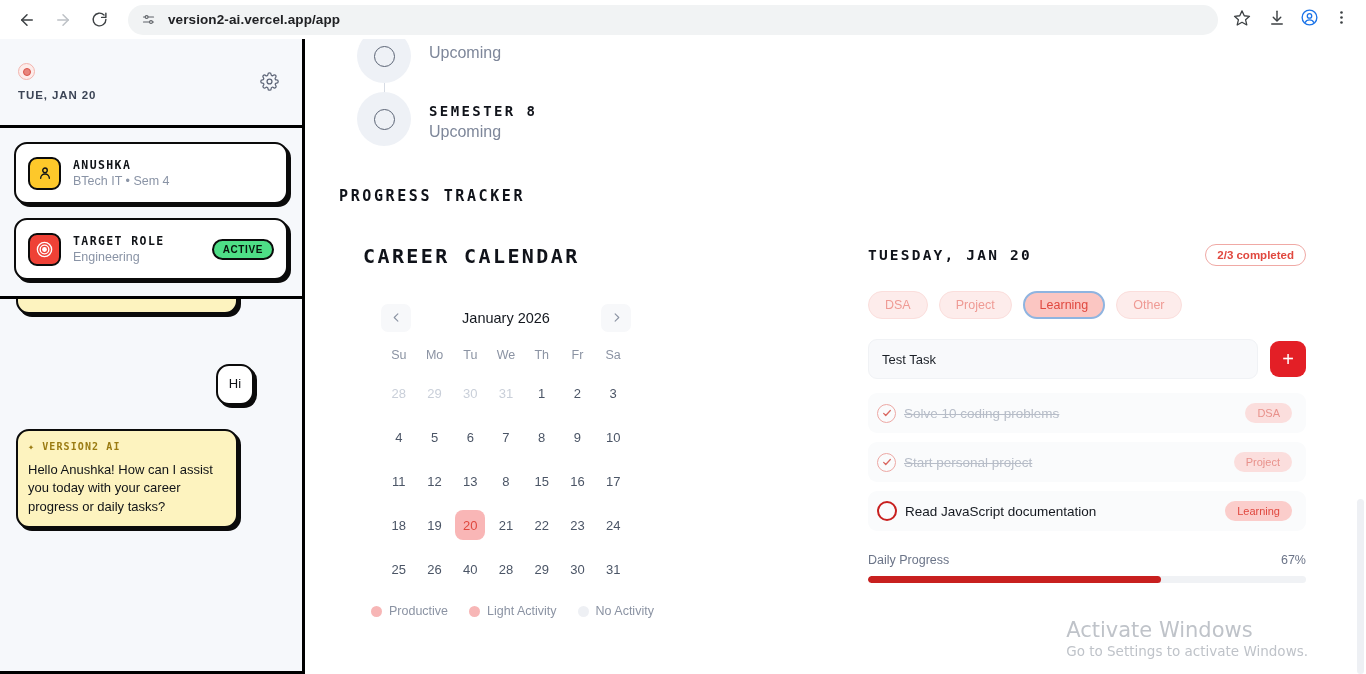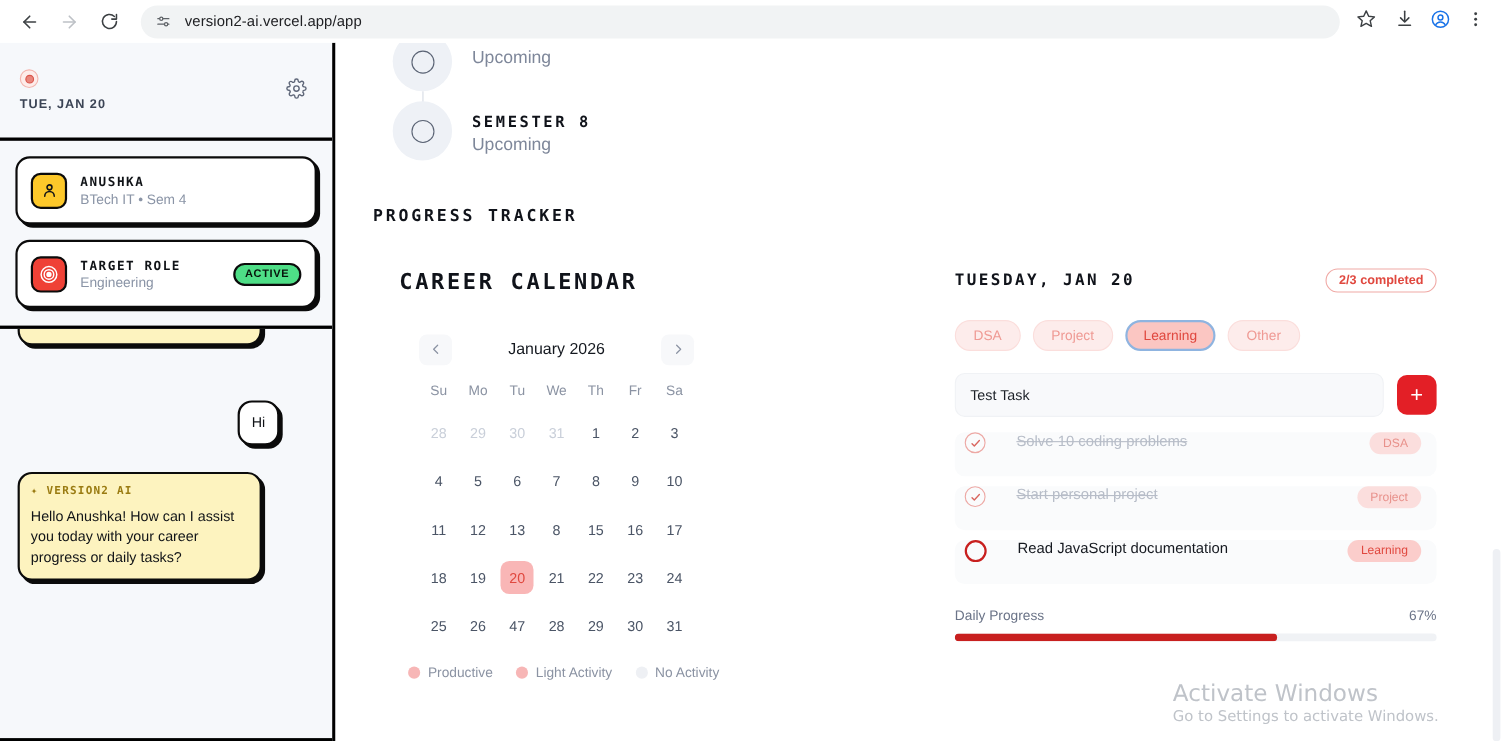--- a/index.html
+++ b/index.html
@@ -17,21 +17,21 @@
   }
   .nav-btn {
     width: 34px; height: 34px; border-radius: 50%;
     display: flex; align-items: center; justify-content: center;
     flex: 0 0 auto;
   }
   .nav-btn svg { display: block; }
   .omnibox {
     flex: 1 1 auto; height: 30px; background: #f1f3f4;
     border-radius: 16px; margin-left: 10px; margin-right: 8px;
-    display: flex; align-items: center; padding: 0 12px 0 8px;
+    display: flex; align-items: center; padding: 0 12px 0 8px; font-weight: bold;
   }
   .omnibox-icon {
     width: 24px; height: 24px; border-radius: 50%;
     display: flex; align-items: center; justify-content: center;
     flex: 0 0 auto; margin-right: 8px;
   }
   .omnibox-url {
     font-size: 13.5px; color: #202124; letter-spacing: 0.1px;
     flex: 1 1 auto; white-space: nowrap; overflow: hidden;
   }
@@ -262,21 +262,21 @@
     font-size: 13px; color: #1b2027; font-family: "Liberation Sans", sans-serif;
   }
   .add-btn {
     width: 36px; height: 36px; border-radius: 9px; background: #e31f26;
     color: #fff; display: flex; align-items: center; justify-content: center;
     font-size: 20px; font-weight: 400; flex: 0 0 auto; line-height: 1;
   }
   .task-list { margin-top: 14px; display: flex; flex-direction: column; gap: 9px; }
   .task-item {
     height: 40px; background: #fafbfc; border-radius: 9px;
-    display: flex; align-items: flex-start; padding: 0 14px 0 9px; gap: 28px;
+    display: flex; align-items: center; padding: 0 14px 0 9px; gap: 8px;
   }
   .task-item.active { background: #fafbfc; }
   .chk {
     width: 19px; height: 19px; border-radius: 50%; flex: 0 0 auto;
     border: 1.6px solid #eda8a4; display: flex;
     align-items: center; justify-content: center;
   }
   .chk.open { border: 2.2px solid #c8201f; width: 20px; height: 20px; }
   .chk svg { display: block; }
   .task-label { flex: 1 1 auto; font-size: 13.5px; color: #14181f; }
@@ -595,21 +595,21 @@
           <div class="cal-cell">
             <span>24</span>
           </div>
           <div class="cal-cell">
             <span>25</span>
           </div>
           <div class="cal-cell">
             <span>26</span>
           </div>
           <div class="cal-cell">
-            <span>47</span>
+            <span>40</span>
           </div>
           <div class="cal-cell">
             <span>28</span>
           </div>
           <div class="cal-cell">
             <span>29</span>
           </div>
           <div class="cal-cell">
             <span>30</span>
           </div>

